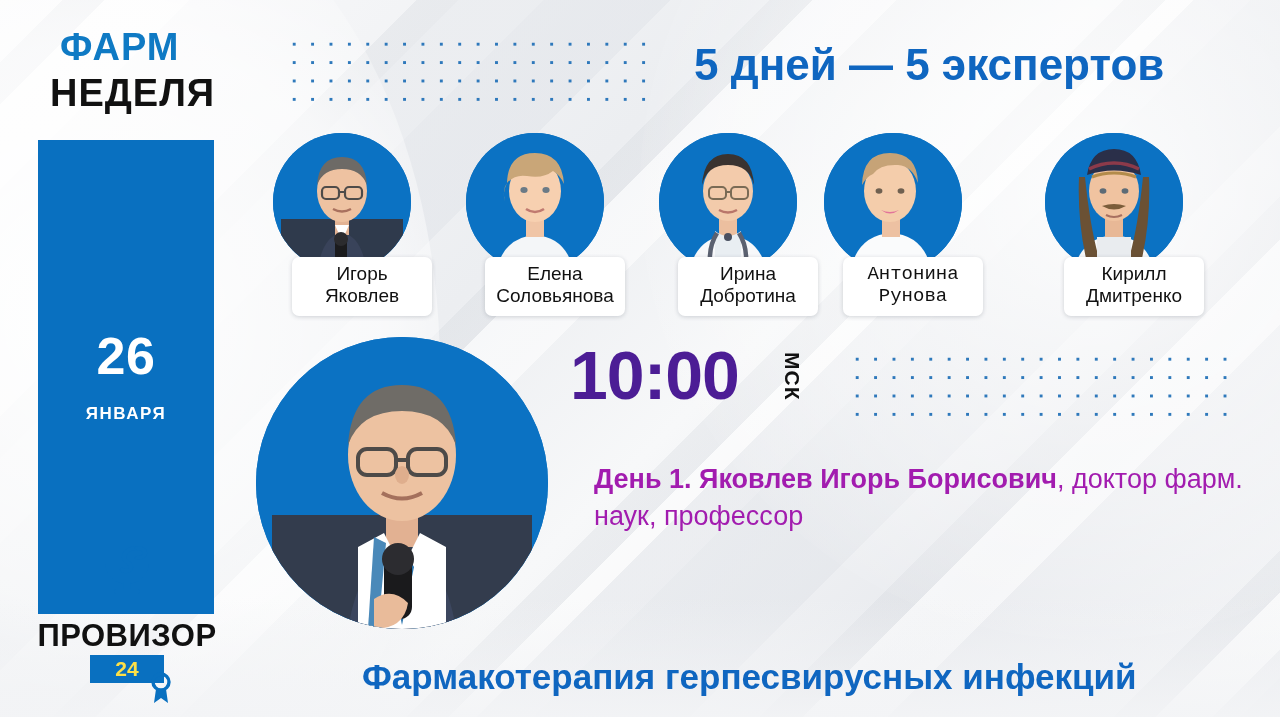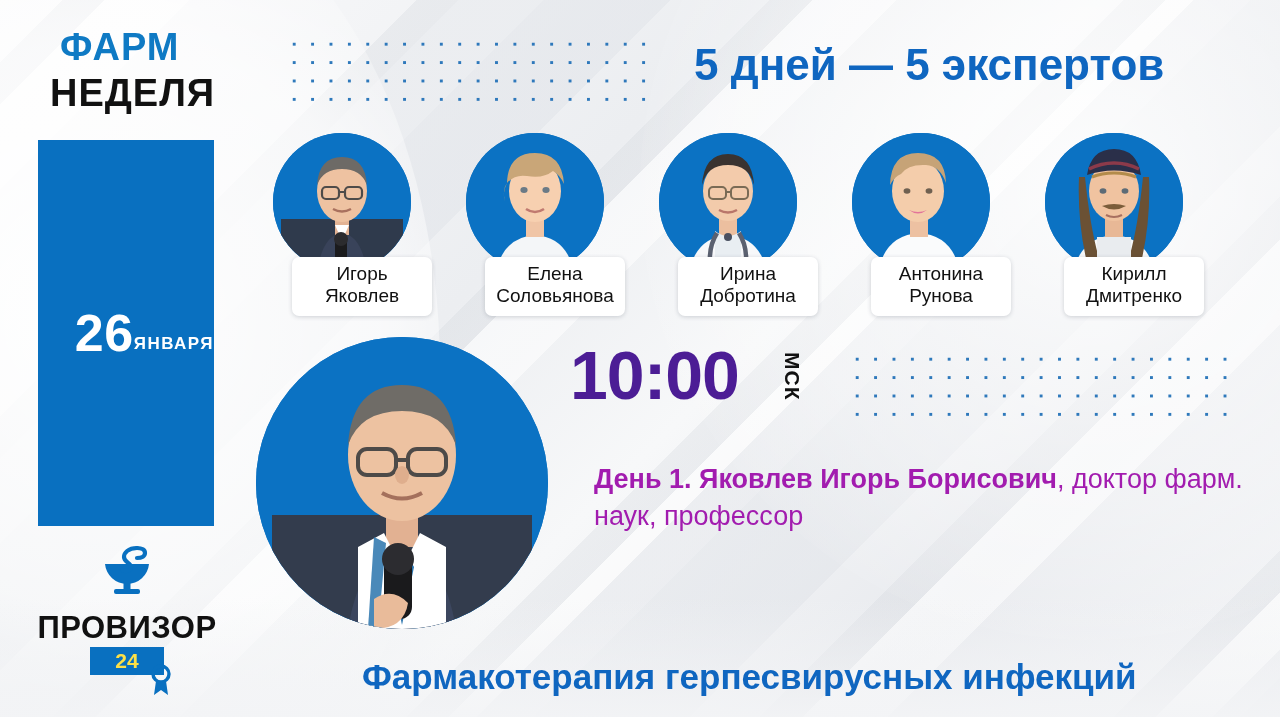--- a/index.html
+++ b/index.html
@@ -100,26 +100,26 @@
     font-weight: bold;
     letter-spacing: 1px;
     color: #111111;
     line-height: 1;
     margin-left: 12px;
   }
 
   #date-block {
     position: absolute;
     left: 38px; top: 140px;
-    width: 176px; height: 386px;
+    width: 176px; height: 474px;
     background: #0970c0;
     display: flex;
-    flex-direction: row;
+    flex-direction: column;
     align-items: center;
-    justify-content: flex-end;
+    justify-content: center;
   }
   #date-day {
     color: #ffffff;
     font-size: 52px;
     font-weight: bold;
     line-height: 1;
     letter-spacing: 0.5px;
   }
   #date-month {
     color: #ffffff;
@@ -132,21 +132,21 @@
   
   #logo {
     position: absolute;
     left: 22px; top: 542px;
     width: 210px;
     text-align: center;
   }
   #logo-symbol { display: block; margin: 0 auto; }
   #logo-word {
     display: block;
-    margin-top: 10px;
+    margin-top: 18px;
     font-size: 31px;
     font-weight: bold;
     color: #111111;
     letter-spacing: 0.5px;
     line-height: 1;
   }
   #logo-badge-wrap {
     position: relative;
     width: 74px;
     margin: 4px auto 0;
@@ -379,21 +379,21 @@
           <path d="M80 100 q10 16 6 38" fill="none" stroke="#5b6170" stroke-width="4.5"></path>
           <circle cx="69" cy="104" r="4" fill="#4a5060"></circle>
         </svg>
       </div>
       <div class="expert-card">
         <div>Ирина</div>
         <div>Добротина</div>
       </div>
     </div>
 
-    <div class="expert" style="left:579px;">
+    <div class="expert" style="left:551px;font-family:Liberation Mono, monospace;">
       <div class="expert-photo">
         <svg width="138" height="138" viewBox="0 0 138 138" aria-hidden="true">
           <rect width="138" height="138" fill="#0b72c3"></rect>
           <path d="M26 138 q8 -36 41 -38 q33 2 41 38 z" fill="#fafbfc"></path>
           <rect x="58" y="84" width="18" height="20" fill="#edc1a2"></rect>
           <ellipse cx="66" cy="58" rx="26" ry="31" fill="#f4cdab"></ellipse>
           <path d="M38 52 q1 -32 28 -32 q27 0 28 30 q-6 -17 -20 -18 q-18 -1 -25 9 q-7 3 -11 11 z" fill="#c6a377"></path>
           <ellipse cx="55" cy="58" rx="3.4" ry="2.8" fill="#6f6050"></ellipse>
           <ellipse cx="77" cy="58" rx="3.4" ry="2.8" fill="#6f6050"></ellipse>
           <path d="M57 77 q9 7 18 0 q-9 4 -18 0 z" fill="#e2749a"></path>

